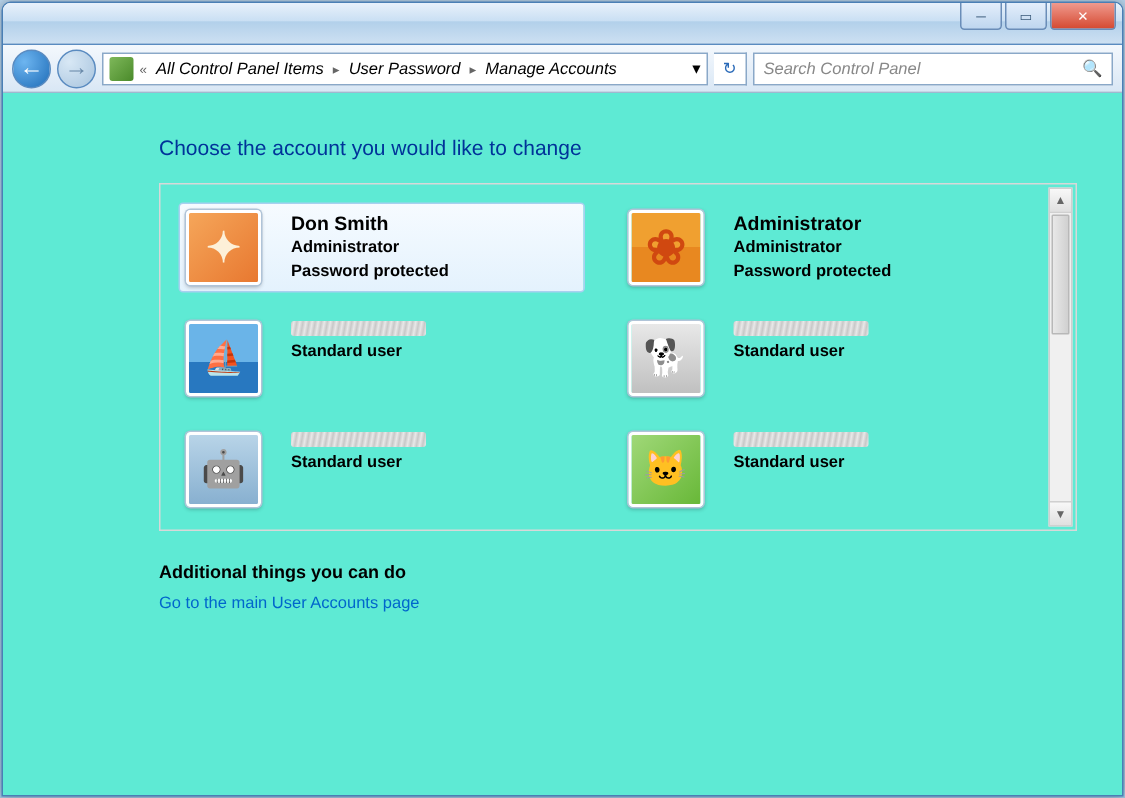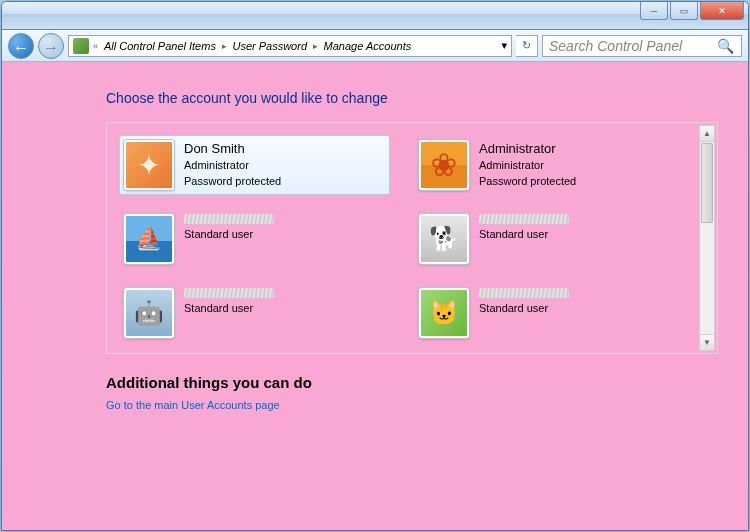--- a/index.html
+++ b/index.html
@@ -13,27 +13,27 @@
     .addr-bar { height: 32px; background: linear-gradient(to bottom, #f4f8fd, #d9e7f5); border-bottom: 1px solid #a0b8d0; display: flex; align-items: center; padding: 0 6px; gap: 4px; }
     .nav-btn { width: 26px; height: 26px; border-radius: 50%; border: 1px solid #5a8bc0; display: flex; align-items: center; justify-content: center; cursor: pointer; }
     .nav-back { background: radial-gradient(circle at 30% 30%, #6db5f0, #1f6db8); color: #fff; }
     .nav-fwd { background: radial-gradient(circle at 30% 30%, #d8e8f5, #a8c4de); color: #6a8aaa; }
     .breadcrumb { flex: 1; height: 22px; background: #fff; border: 1px solid #8aa8c8; display: flex; align-items: center; font-size: 11px; padding: 0 4px; gap: 4px; }
     .bc-icon { width: 16px; height: 16px; background: linear-gradient(135deg, #7eb85a, #4a8a2a); border-radius: 2px; }
     .bc-sep { color: #666; font-size: 9px; }
     .bc-item { color: #000; cursor: pointer; padding: 0 2px; font-style: italic; }
     .bc-dd { margin-left: auto; display:flex; gap:4px; align-items:center; }
     .refresh { width: 22px; height: 22px; border: 1px solid #8aa8c8; border-left: none; background: #fff; display: flex; align-items: center; justify-content: center; color: #2a6ab8; cursor: pointer; font-size: 11px; }
-    .search { width: 200px; height: 22px; border: 1px solid #8aa8c8; background: #fff; display: flex; align-items: center; padding: 0 6px; font-size: 14px; color: #888; font-style: italic; }
+    .search { width: 240px; height: 22px; border: 1px solid #8aa8c8; background: #fff; display: flex; align-items: center; padding: 0 6px; font-size: 11px; color: #888; font-style: italic; }
     .search .mag { margin-left: auto; color: #2a6ab8; font-style: normal; }
-    .content { flex: 1; background: #f9a8d4; padding: 28px 30px 36px 104px; overflow: hidden; }
+    .content { flex: 1; background: #5eead4; padding: 28px 30px 36px 104px; overflow: hidden; }
     .heading { color: #003399; font-size: 14px; font-weight: normal; margin-bottom: 16px; }
     .acct-panel { border: 1px solid #d8d8d8; padding: 12px; position: relative; height: 232px; }
     .acct-grid { display: grid; grid-template-columns: 1fr 1fr; gap: 14px 24px; padding-right: 20px; }
-    .acct { display: flex; gap: 10px; padding: 4px; border: 1px solid transparent; border-radius: 3px; cursor: pointer; align-items: flex-start; }
+    .acct { display: flex; gap: 20px; padding: 4px; border: 1px solid transparent; border-radius: 3px; cursor: pointer; align-items: flex-start; font-weight: bold; }
     .acct.selected { background: linear-gradient(to bottom, #f6fbff, #e4f2fd); border: 1px solid #a8d0f0; }
     .avatar { width: 50px; height: 50px; border: 2px solid #fff; box-shadow: 0 0 0 1px #b0c4d8, 0 1px 3px rgba(0,0,0,0.3); border-radius: 3px; }
     .av-0 { background: linear-gradient(135deg, #f5a65a 0%, #e87830 100%); position:relative; }
     .av-0::after { content:"✦"; position:absolute; top:50%; left:50%; transform:translate(-50%,-50%); color:#fdf0d8; font-size:28px; }
     .av-1 { background: linear-gradient(to bottom, #f0a030 0%, #f0a030 50%, #e88820 50%, #e88820 100%); position:relative; }
     .av-1::after { content:"❀"; position:absolute; top:50%; left:50%; transform:translate(-50%,-50%); color:#d04810; font-size:32px; }
     .av-2 { background: linear-gradient(to bottom, #6ab4e8 0%, #6ab4e8 55%, #2878c0 55%, #2878c0 100%); position:relative; }
     .av-2::after { content:"⛵"; position:absolute; top:50%; left:50%; transform:translate(-50%,-50%); font-size:22px; }
     .av-3 { background: linear-gradient(to bottom, #e8e8e8 0%, #c0c0c0 100%); position:relative; }
     .av-3::after { content:"🐕"; position:absolute; top:50%; left:50%; transform:translate(-50%,-50%); font-size:24px; filter:grayscale(1) contrast(1.5); }
@@ -43,21 +43,21 @@
     .av-5::after { content:"🐱"; position:absolute; top:50%; left:50%; transform:translate(-50%,-50%); font-size:24px; }
     .acct-info { display: flex; flex-direction: column; font-size: 11px; color: #000; line-height: 1.4; }
     .acct-name { font-size: 13px; }
     .blur { display:inline-block; width: 90px; height: 10px; background: repeating-linear-gradient(100deg, #c8c8c8 0px, #e8e8e8 2px, #c8c8c8 4px); border-radius: 2px; filter: blur(0.5px); margin-bottom:3px; }
     .scroll { position: absolute; right: 2px; top: 2px; bottom: 2px; width: 16px; background: #f0f0f0; border: 1px solid #d0d0d0; }
     .scroll-btn { height: 16px; background: linear-gradient(to bottom, #f8f8f8, #e0e0e0); border-bottom: 1px solid #d0d0d0; display:flex; align-items:center; justify-content:center; font-size:8px; color:#666; }
     .scroll-btn.bot { position:absolute; bottom:0; left:0; right:0; border-top: 1px solid #d0d0d0; border-bottom:none; }
     .scroll-thumb { position:absolute; top:17px; left:1px; right:1px; height: 80px; background: linear-gradient(to right, #e8e8e8, #d0d0d0); border: 1px solid #b8b8b8; border-radius:1px; }
     .links { margin-top: 12px; font-size: 11px; }
     .links a { color: #0066cc; text-decoration: none; display: block; margin-bottom: 6px; cursor: pointer; }
-    .subhead { font-weight: bold; font-size: 15px; color: #000; margin-top: 20px; margin-bottom: 8px; }
+    .subhead { font-weight: bold; font-size: 12px; color: #000; margin-top: 20px; margin-bottom: 8px; }
     .shield-link { display: flex; align-items: center; gap: 6px; }
     .shield { width: 14px; height: 14px; background: conic-gradient(#2060c0 0 25%, #f0b020 25% 50%, #2060c0 50% 75%, #f0b020 75% 100%); clip-path: polygon(50% 0%, 100% 15%, 100% 60%, 50% 100%, 0% 60%, 0% 15%); }
   </style>
 </head>
 <body>
 
 <div class="window">
   <div class="titlebar">
     <div class="win-controls">
       <div class="win-btn win-min">─</div>

